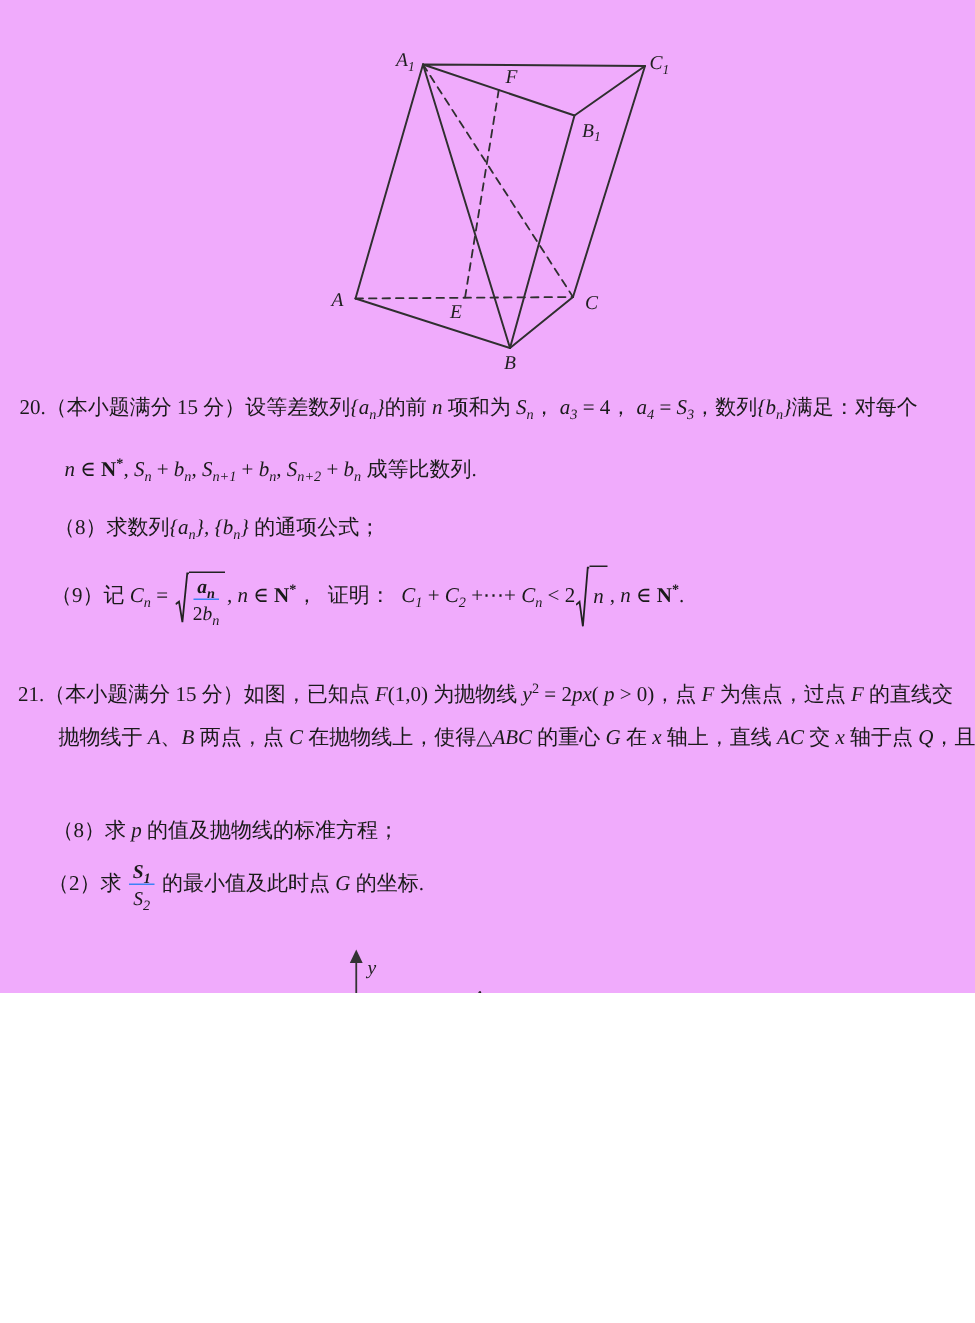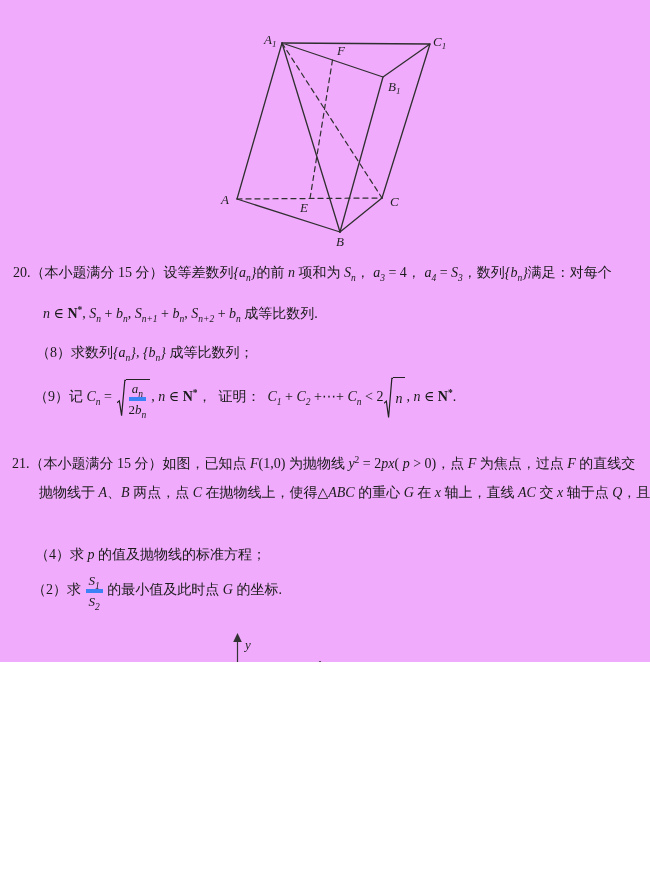--- a/index.html
+++ b/index.html
@@ -7,21 +7,21 @@
         font-family:"Liberation Serif","DejaVu Serif",serif;color:#1a1a1a;padding-left:40px;}
   .line{position:absolute;white-space:pre;font-size:14px;line-height:18px;}
   .line.tall40{line-height:40px;}
   .line.tall36{line-height:36px;text-align:right;}
   .seg-m{font-style:italic;}
   .seg-mb{font-weight:700;font-style:normal;}
   .line sub{font-size:9.5px;font-style:italic;vertical-align:-3.5px;line-height:0;}
   .line sup{font-size:9.5px;vertical-align:5px;line-height:0;font-style:normal;}
   .frac{display:inline-flex;flex-direction:column;align-items:center;vertical-align:middle;
         font-size:13px;line-height:15px;margin:0 1px;}
-  .frac .num{border-bottom:4px solid #3b82f6;padding:0 3px 1px;}
+  .frac .num{border-bottom:1px solid #3b82f6;padding:0 3px 1px;font-weight:bold;}
   .frac .den{padding-top:1px;}
   .sqrt{display:inline-flex;align-items:stretch;vertical-align:middle;margin:0 1px;}
   .sqrt-sign{width:9px;display:flex;}
   .sqrt-sign svg{width:100%;height:100%;}
   .sqrt-body{border-top:1.3px solid #222;padding:1px 3px 0 2px;display:inline-flex;
              align-items:center;white-space:pre;}
   .fig{position:absolute;}
   .fig-label{font-family:"Liberation Serif","DejaVu Serif",serif;font-style:italic;
              font-size:13px;fill:#1f1f1f;}
   .subt{font-size:9px;}
@@ -51,30 +51,30 @@
     <text class="fig-label" x="388" y="91"><tspan>B</tspan><tspan class="subt" dy="3">1</tspan></text>
     <text class="fig-label" x="337" y="55">F</text>
     <text class="fig-label" x="221" y="204">A</text>
     <text class="fig-label" x="300" y="212">E</text>
     <text class="fig-label" x="336" y="246">B</text>
     <text class="fig-label" x="390" y="206">C</text>
   </svg>
 
   <div class="line" style="left:13px;top:264px"><span class="seg-t">20.（本小题满分 15 分）设等差数列</span><span class="seg-m">{a<sub>n</sub>}</span><span class="seg-t">的前 </span><span class="seg-m">n</span><span class="seg-t"> 项和为 </span><span class="seg-m">S<sub>n</sub></span><span class="seg-t">， </span><span class="seg-m">a<sub>3</sub></span><span class="seg-t"> = 4， </span><span class="seg-m">a<sub>4</sub></span><span class="seg-t"> = </span><span class="seg-m">S<sub>3</sub></span><span class="seg-t">，数列</span><span class="seg-m">{b<sub>n</sub>}</span><span class="seg-t">满足：对每个</span></div>
   <div class="line" style="left:43px;top:305px"><span class="seg-m">n</span><span class="seg-t"> ∈ </span><span class="seg-mb">N<sup>*</sup></span><span class="seg-t">, </span><span class="seg-m">S<sub>n</sub></span><span class="seg-t"> + </span><span class="seg-m">b<sub>n</sub></span><span class="seg-t">, </span><span class="seg-m">S<sub>n+1</sub></span><span class="seg-t"> + </span><span class="seg-m">b<sub>n</sub></span><span class="seg-t">, </span><span class="seg-m">S<sub>n+2</sub></span><span class="seg-t"> + </span><span class="seg-m">b<sub>n</sub></span><span class="seg-t"> 成等比数列.</span></div>
-  <div class="line" style="left:36px;top:344px"><span class="seg-t">（8）求数列</span><span class="seg-m">{a<sub>n</sub>}, {b<sub>n</sub>}</span><span class="seg-t"> 成等比数列；</span></div>
+  <div class="line" style="left:36px;top:344px"><span class="seg-t">（8）求数列</span><span class="seg-m">{a<sub>n</sub>}, {b<sub>n</sub>}</span><span class="seg-t"> 的通项公式；</span></div>
   <div class="line tall40" style="left:34px;top:377px"><span class="seg-t">（9）记 </span><span class="seg-m">C<sub>n</sub></span><span class="seg-t"> = </span><span class="sqrt"><span class="sqrt-sign"><svg viewBox="0 0 10 20" preserveAspectRatio="none">
             <path d="M0,12.5 L2.6,11.5 L5.1,19.3 L8.7,0.7 L10,0.7" fill="none" stroke="#222" stroke-width="1.2" vector-effect="non-scaling-stroke"></path>
           </svg></span><span class="sqrt-body"><span class="frac"><span class="num"><span class="seg-m">a<sub>n</sub></span></span><span class="den"><span class="seg-t">2</span><span class="seg-m">b<sub>n</sub></span></span></span></span></span><span class="seg-t">, </span><span class="seg-m">n</span><span class="seg-t"> ∈ </span><span class="seg-mb">N<sup>*</sup></span><span class="seg-t">，  证明：  </span><span class="seg-m">C<sub>1</sub></span><span class="seg-t"> + </span><span class="seg-m">C<sub>2</sub></span><span class="seg-t"> +⋯+ </span><span class="seg-m">C<sub>n</sub></span><span class="seg-t"> &lt; 2</span><span class="sqrt"><span class="sqrt-sign"><svg viewBox="0 0 10 20" preserveAspectRatio="none">
             <path d="M0,12.5 L2.6,11.5 L5.1,19.3 L8.7,0.7 L10,0.7" fill="none" stroke="#222" stroke-width="1.2" vector-effect="non-scaling-stroke"></path>
           </svg></span><span class="sqrt-body"><span class="seg-m">n</span></span></span><span class="seg-t">, </span><span class="seg-m">n</span><span class="seg-t"> ∈ </span><span class="seg-mb">N<sup>*</sup></span><span class="seg-t">.</span></div>
 
   <div class="line" style="left:12px;top:455px"><span class="seg-t">21.（本小题满分 15 分）如图，已知点 </span><span class="seg-m">F</span><span class="seg-t">(1,0) 为抛物线 </span><span class="seg-m">y<sup>2</sup></span><span class="seg-t"> = 2</span><span class="seg-m">px</span><span class="seg-t">( </span><span class="seg-m">p</span><span class="seg-t"> &gt; 0)，点 </span><span class="seg-m">F</span><span class="seg-t"> 为焦点，过点 </span><span class="seg-m">F</span><span class="seg-t"> 的直线交</span></div>
   <div class="line" style="left:39px;top:484px"><span class="seg-t">抛物线于 </span><span class="seg-m">A</span><span class="seg-t">、</span><span class="seg-m">B</span><span class="seg-t"> 两点，点 </span><span class="seg-m">C</span><span class="seg-t"> 在抛物线上，使得△</span><span class="seg-m">ABC</span><span class="seg-t"> 的重心 </span><span class="seg-m">G</span><span class="seg-t"> 在 </span><span class="seg-m">x</span><span class="seg-t"> 轴上，直线 </span><span class="seg-m">AC</span><span class="seg-t"> 交 </span><span class="seg-m">x</span><span class="seg-t"> 轴于点 </span><span class="seg-m">Q</span><span class="seg-t">，且</span></div>
-  <div class="line" style="left:35px;top:546px"><span class="seg-t">（4）求 </span><span class="seg-m">p</span><span class="seg-t"> 的值及抛物线的标准方程；</span></div>
+  <div class="line" style="left:35px;top:546px"><span class="seg-t">（8）求 </span><span class="seg-m">p</span><span class="seg-t"> 的值及抛物线的标准方程；</span></div>
   <div class="line tall36" style="left:32px;top:572px"><span class="seg-t">（2）求 </span><span class="frac"><span class="num"><span class="seg-m">S<sub>1</sub></span></span><span class="den"><span class="seg-m">S<sub>2</sub></span></span></span><span class="seg-t"> 的最小值及此时点 </span><span class="seg-m">G</span><span class="seg-t"> 的坐标.</span></div>
 
   <svg class="fig" style="left:180px;top:625px" width="245" height="250" viewBox="180 625 245 250">
     <g stroke="#333" stroke-width="1.2" fill="none">
       <line x1="188" y1="755" x2="410" y2="755"></line>
       <line x1="237.5" y1="866" x2="237.5" y2="640"></line>
     </g>
     <polygon points="409,750.8 418,755 409,759.2" fill="#333"></polygon>
     <polygon points="233.2,642 237.5,633 241.8,642" fill="#333"></polygon>
     <g stroke="#555" stroke-width="1.1" fill="none" stroke-linecap="round" stroke-linejoin="round">

